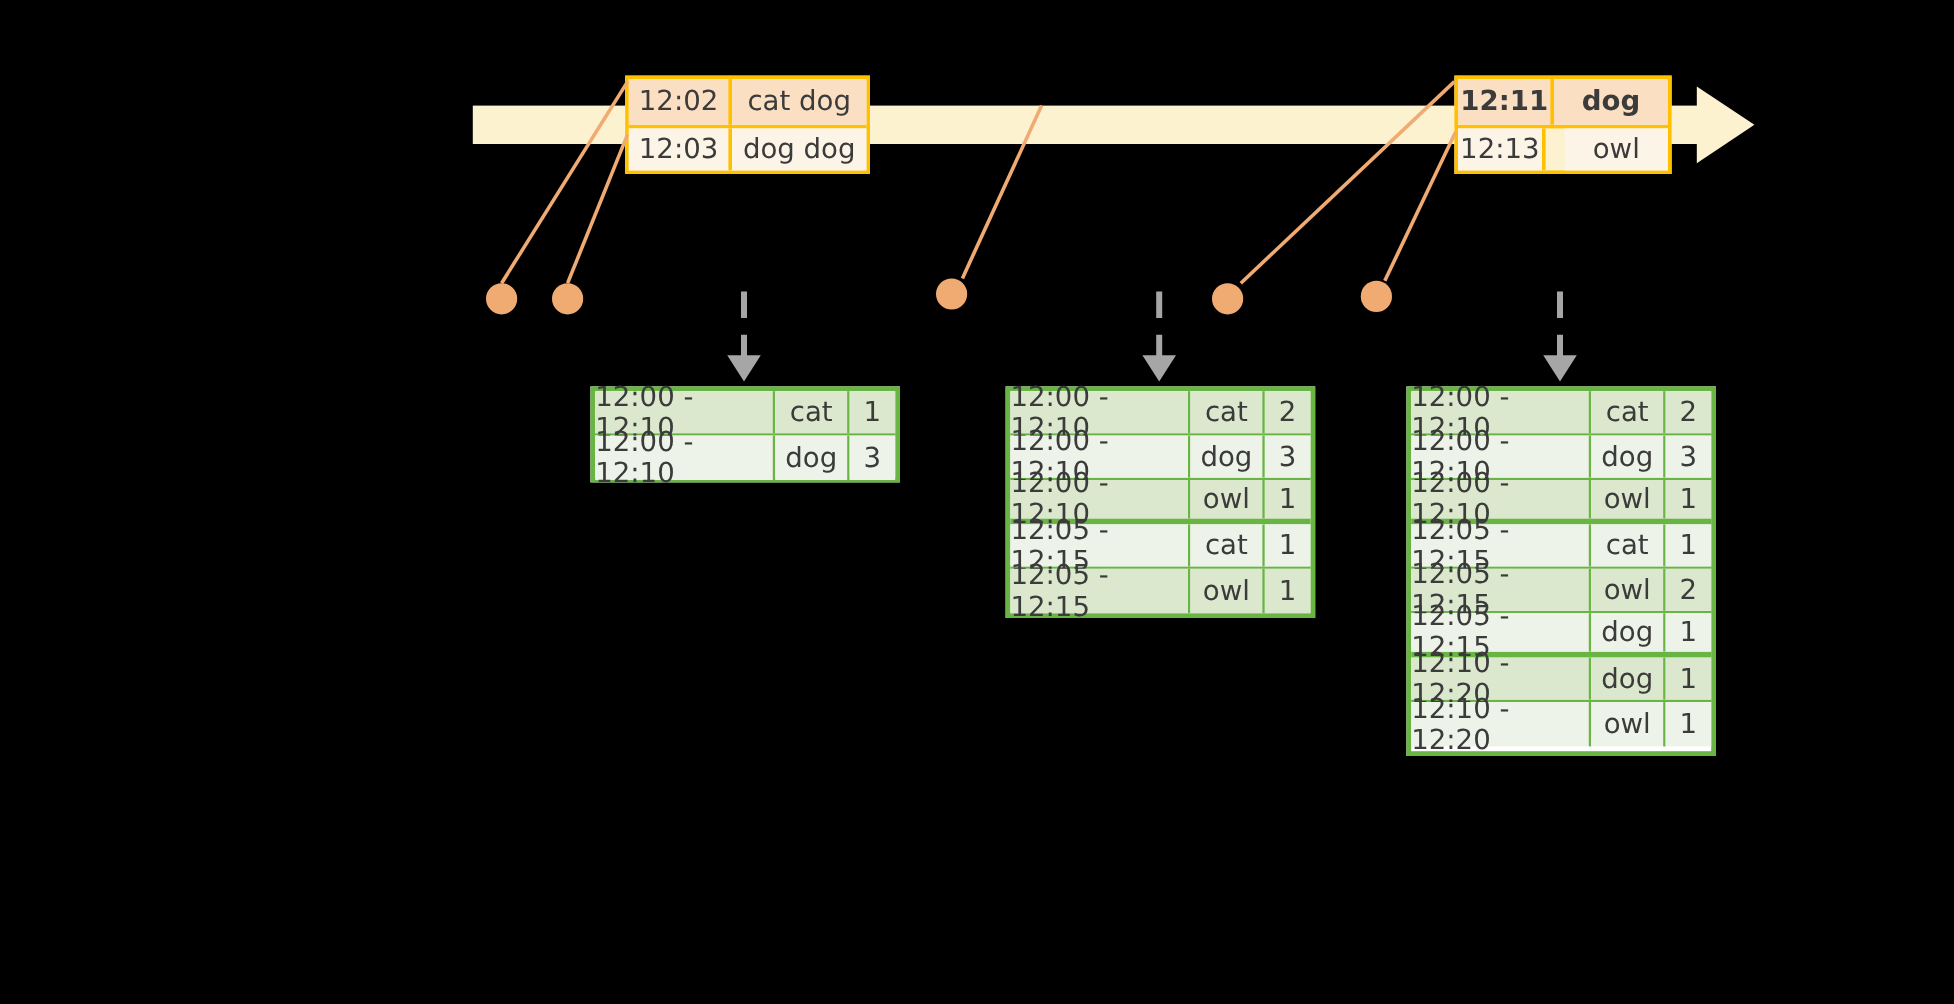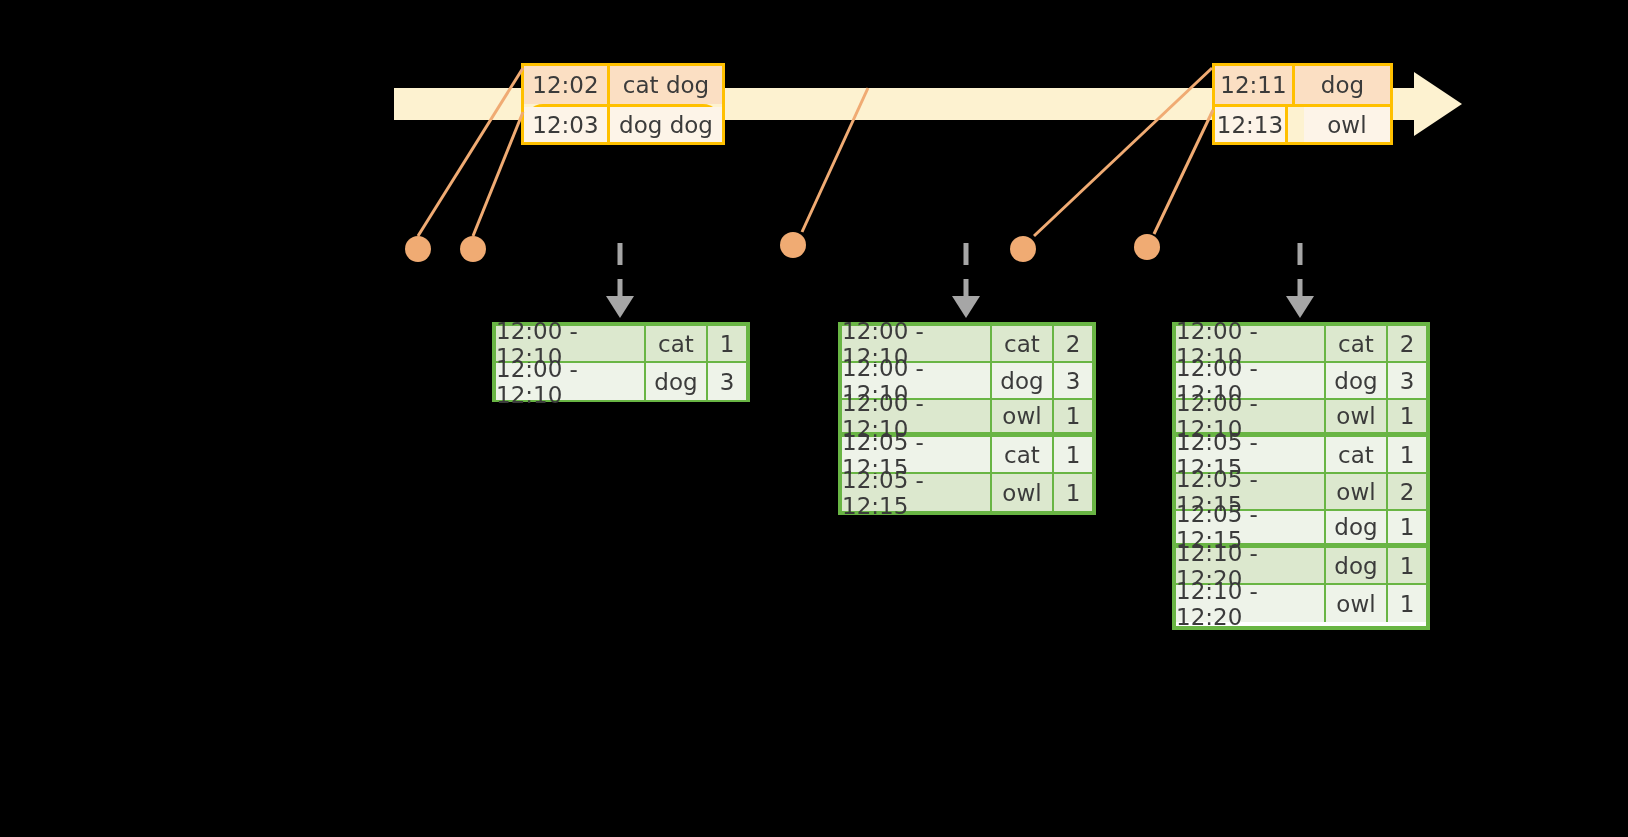--- a/index.html
+++ b/index.html
@@ -116,29 +116,29 @@
 <div id="canvas">
 
   <div class="timeline-bar" style="left:394px; top:88px; width:1024px; height:32px;"></div>
   <div class="timeline-head" style="left:1414px; top:72px;"></div>
 
   <div class="evt-group" style="left:521px; top:63px; width:204px; height:82px;">
     <div class="evt-row shade" style="height:38px;">
       <span class="evt-time" style="width:86px;">12:02</span>
       <span class="evt-text" style="width:112px;">cat dog</span>
     </div>
-    <div class="evt-row plain" style="height:38px;border-radius:19px;">
+    <div class="evt-row plain" style="height:38px;">
       <span class="evt-time" style="width:86px;">12:03</span>
       <span class="evt-text" style="width:112px;">dog dog</span>
     </div>
   </div>
 
 
   <div class="evt-group" style="left:1212px; top:63px; width:181px; height:82px;">
-    <div class="evt-row shade" style="height:38px;">
+    <div class="evt-row shade" style="height:38px;font-weight:bold;">
       <span class="evt-time" style="width:80px;">12:11</span>
       <span class="evt-text" style="width:95px;">dog</span>
     </div>
     <div class="evt-row plain" style="height:38px;gap:16px;">
       <span class="evt-time" style="width:80px;">12:13</span>
       <span class="evt-text" style="width:95px;">owl</span>
     </div>
   </div>
 
   <svg class="overlay" viewBox="0 0 1628 837">

